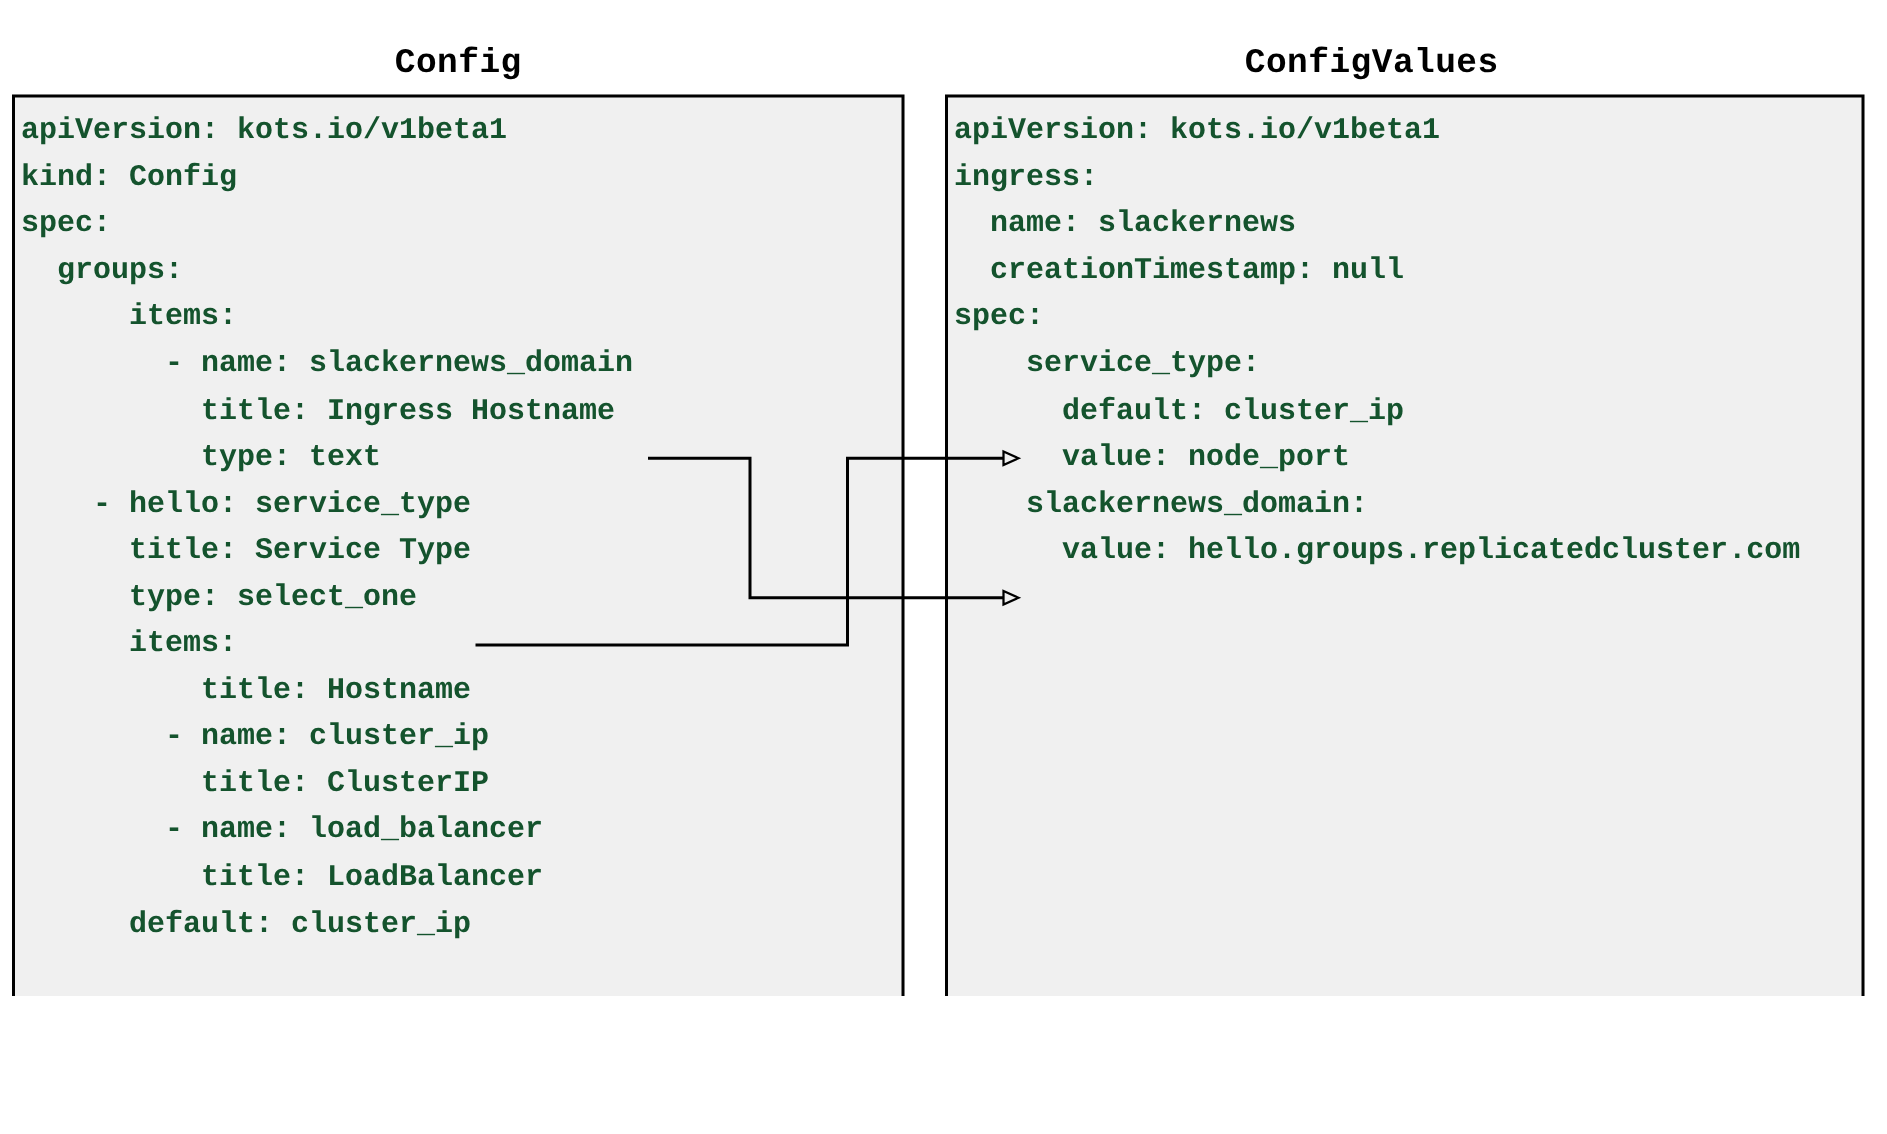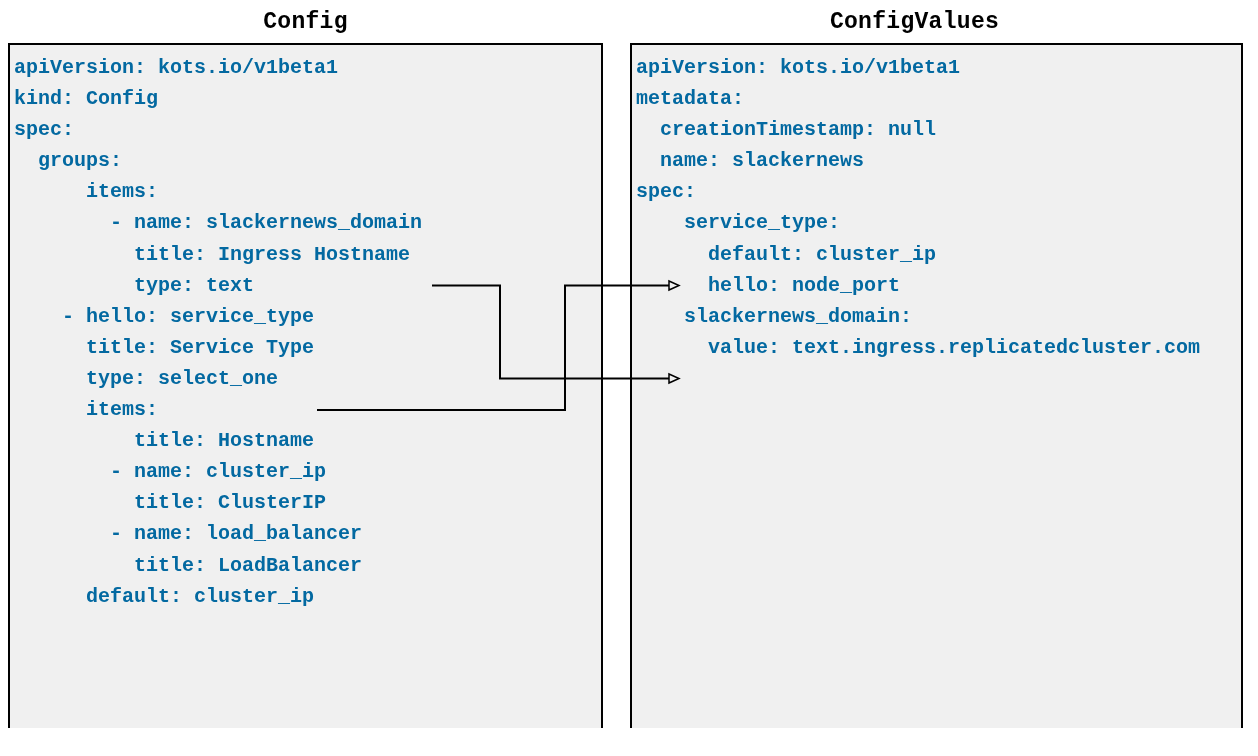--- a/index.html
+++ b/index.html
@@ -1,22 +1,23 @@
 <!DOCTYPE html>
 <html><head>
 <meta charset="utf-8">
 <style>
   html, body { margin: 0; padding: 0; }
   .stage {
     position: relative;
     width: 1258px;
-    height: 728px;
+    height: 644px;
     background: #ffffff;
     font-family: "Liberation Mono", monospace;
     overflow: hidden;
+    margin-top: 20px;
   }
   .panel-title {
     position: absolute;
     top: 7px;
     height: 30px;
     line-height: 30px;
     text-align: center;
     font-size: 23px;
     font-weight: bold;
     color: #000000;
@@ -33,21 +34,21 @@
   .panel-config { left: 8px; width: 595px; }
   .panel-configvalues { left: 630px; width: 613px; }
   .title-config { left: 8px; width: 595px; }
   .title-configvalues { left: 608px; width: 613px; }
   .code { padding: 7px 0 0 4px; }
   .code-line {
     font-size: 20px;
     line-height: 31.1px;
     height: 31.1px;
     font-weight: bold;
-    color: #0369a1;
+    color: #14532d;
     white-space: pre;
   }
   .connector-overlay {
     position: absolute;
     left: 0; top: 0;
     width: 1258px;
     height: 756px;
     pointer-events: none;
   }
 </style>
@@ -79,29 +80,29 @@
         <div class="code-line">          title: ClusterIP</div>
         <div class="code-line">        - name: load_balancer</div>
         <div class="code-line">          title: LoadBalancer</div>
         <div class="code-line">      default: cluster_ip</div>
       </div>
   </div>
 
   <div class="panel panel-configvalues">
     <div class="code">
         <div class="code-line">apiVersion: kots.io/v1beta1</div>
-        <div class="code-line">metadata:</div>
+        <div class="code-line">ingress:</div>
+        <div class="code-line">  name: slackernews</div>
         <div class="code-line">  creationTimestamp: null</div>
-        <div class="code-line">  name: slackernews</div>
         <div class="code-line">spec:</div>
         <div class="code-line">    service_type:</div>
         <div class="code-line">      default: cluster_ip</div>
-        <div class="code-line">      hello: node_port</div>
+        <div class="code-line">      value: node_port</div>
         <div class="code-line">    slackernews_domain:</div>
-        <div class="code-line">      value: text.ingress.replicatedcluster.com</div>
+        <div class="code-line">      value: hello.groups.replicatedcluster.com</div>
       </div>
   </div>
 
   <svg class="connector-overlay" width="1258" height="756" viewBox="0 0 1258 756" xmlns="http://www.w3.org/2000/svg">
     <polyline fill="none" stroke="#000000" stroke-width="2" points="432,285.5 500,285.5 500,378.5 670,378.5"></polyline>
     <polygon fill="#f0f0f0" stroke="#000000" stroke-width="1.5" points="669,374 679,378.5 669,383"></polygon>
     <polyline fill="none" stroke="#000000" stroke-width="2" points="317,410 565,410 565,285.5 670,285.5"></polyline>
     <polygon fill="#f0f0f0" stroke="#000000" stroke-width="1.5" points="669,281 679,285.5 669,290"></polygon>
   </svg>
 

